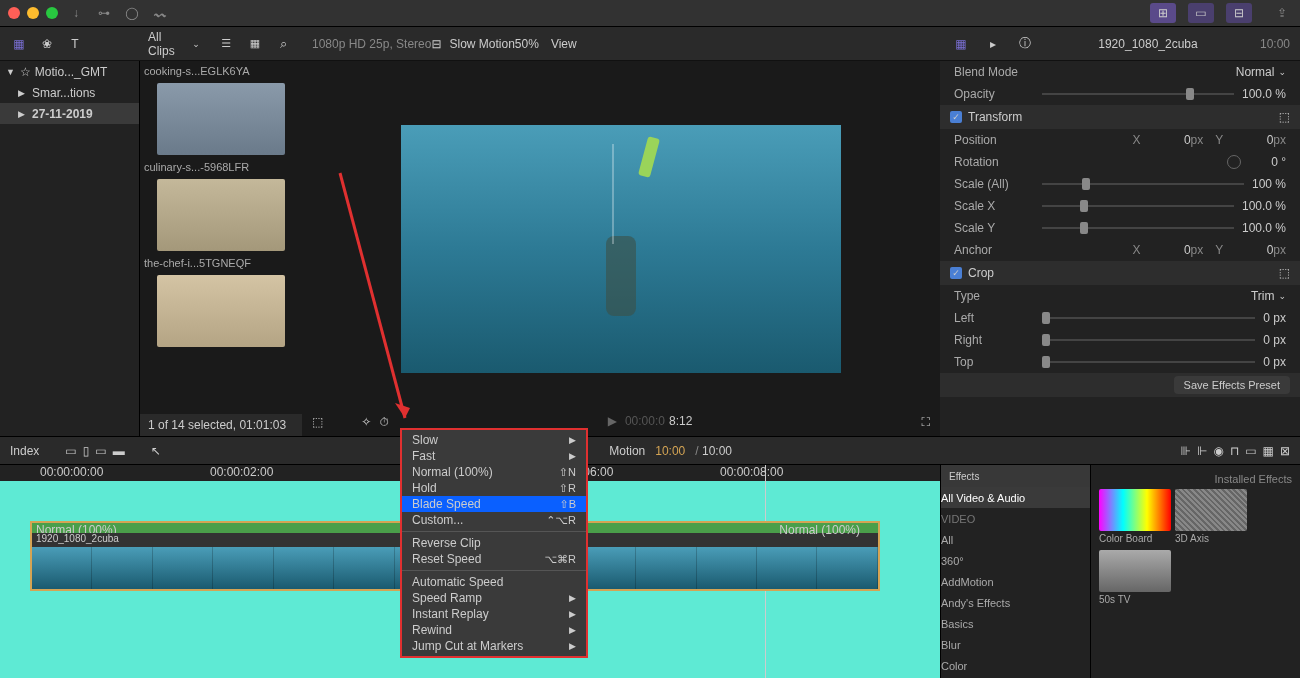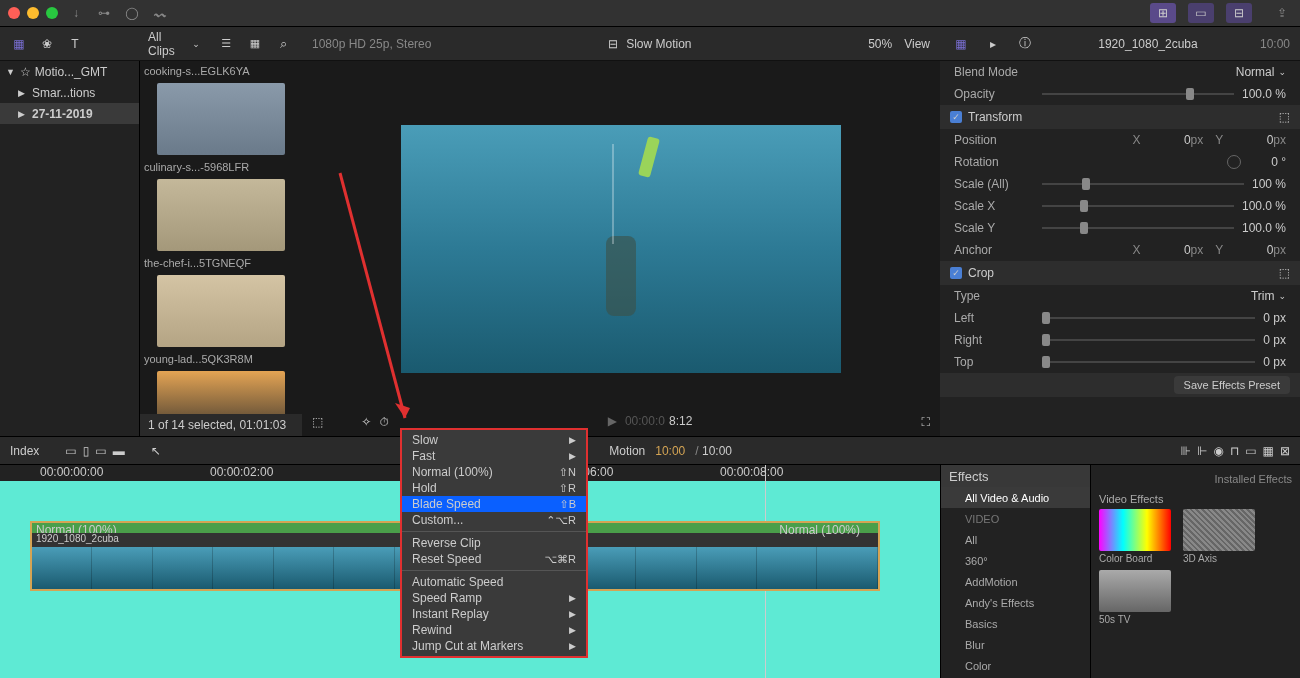--- a/index.html
+++ b/index.html
@@ -7,21 +7,21 @@
 .titlebar{height:27px;background:#323232;display:flex;align-items:center;padding:0 8px;gap:8px;border-bottom:1px solid #000}
 .traffic{display:flex;gap:7px}
 .dot{width:12px;height:12px;border-radius:50%}
 .dot.r{background:#ff5f57}.dot.y{background:#febc2e}.dot.g{background:#28c840}
 .tb-icon{width:20px;height:20px;display:flex;align-items:center;justify-content:center;color:#888}
 .tb-spacer{flex:1}
 .tb-btn{width:26px;height:20px;background:#4a3f6e;border-radius:3px;display:flex;align-items:center;justify-content:center;margin:0 2px}
 .row2{height:34px;background:#2a2a2a;display:flex;align-items:center;border-bottom:1px solid #111}
 .r2-left{width:140px;display:flex;align-items:center;gap:6px;padding-left:8px}
 .r2-icon{width:22px;height:22px;display:flex;align-items:center;justify-content:center}
-.r2-center{flex:1;display:flex;align-items:center;padding:0 10px;justify-content:space-between}
+.r2-center{flex:1;display:flex;align-items:center;padding:0 10px;}
 .r2-dropdown{display:flex;align-items:center;gap:4px}
 .r2-right{width:360px;display:flex;align-items:center;padding:0 10px;gap:10px}
 .main{display:flex;height:375px}
 .sidebar{width:140px;background:#222;border-right:1px solid #000}
 .sb-item{height:21px;display:flex;align-items:center;padding:0 6px;gap:4px}
 .sb-item.sel{background:#3a3a3a}
 .sb-arrow{width:10px;font-size:9px}
 .browser{width:162px;background:#1a1a1a;overflow:hidden}
 .clip-item{padding:2px 4px}
 .clip-thumb{width:128px;height:72px;background:#444;margin:0 auto;border-radius:2px;position:relative;overflow:hidden}
@@ -44,26 +44,26 @@
 .tl-ruler{height:16px;background:#222;display:flex;padding-left:40px;font-size:10px;color:#888}
 .tl-tick{width:170px}
 .tl-clips{position:relative;height:170px;padding:40px 30px}
 .tl-clip{height:70px;background:#2a5a7a;border:1px solid #555;display:flex;flex-direction:column}
 .tl-clip-bar{height:10px;background:#4a9f4a;font-size:9px;padding:0 4px;display:flex;justify-content:space-between}
 .tl-clip-name{height:14px;background:#333;font-size:10px;padding:0 4px}
 .tl-clip-frames{flex:1;background:linear-gradient(90deg,#2d7a95 0%,#3a8aa5 50%,#2d7a95 100%);display:flex}
 .tl-clip-frame{flex:1;border-right:1px solid rgba(0,0,0,.2);background:linear-gradient(180deg,#4a9db8,#1a5a6f)}
 .tl-right{width:360px;background:#222;display:flex;border-left:1px solid #000}
 .fx-list{width:150px;border-right:1px solid #000}
-.fx-header{height:22px;background:#383838;padding:0 8px;display:flex;align-items:center;font-size:13px}
-.fx-item{height:21px;padding:0 24px;display:flex;align-items:center;font-size:11px;color:#aaa}
+.fx-header{height:22px;background:#383838;padding:0 8px;display:flex;align-items:center;font-size:10px}
+.fx-item{height:21px;padding:0 0;display:flex;align-items:center;font-size:11px;color:#aaa}
 .fx-item.sel{background:#3a3a3a;color:#fff}
 .fx-grid{flex:1;padding:8px}
 .fx-grid-header{font-size:11px;color:#aaa;padding:4px 0}
-.fx-thumbs{display:flex;gap:12px;margin-bottom:6px}
+.fx-thumbs{display:flex;gap:4px;margin-bottom:6px}
 .fx-thumb{width:72px}
 .fx-thumb-img{width:72px;height:42px;background:#444;border-radius:2px}
 .fx-thumb-lbl{font-size:10px;color:#aaa;padding-top:2px}
 .viewer-toolbar{position:absolute;bottom:0;left:0;right:0;height:28px;display:flex;align-items:center;padding:0 10px;gap:8px;background:#1a1a1a}
 .context-menu{position:absolute;left:400px;top:428px;width:188px;background:#3a3a3a;border:2px solid #e03030;z-index:100;padding:2px 0}
 .cm-item{height:16px;display:flex;align-items:center;padding:0 10px;font-size:12px;color:#eee;justify-content:space-between}
 .cm-item.sel{background:#0a60ff}
 .cm-item.dis{color:#777}
 .cm-sep{height:1px;background:#555;margin:3px 0}
 .cm-arrow{font-size:9px}
@@ -156,24 +156,20 @@
       <div class="clip-thumb" style="background:linear-gradient(#8a9aaa,#6a7a8a)"></div>
     </div>
     <div class="clip-item">
       <div class="clip-label">culinary-s...-5968LFR</div>
       <div class="clip-thumb" style="background:linear-gradient(#c4b89a,#a4987a)"></div>
     </div>
     <div class="clip-item">
       <div class="clip-label">the-chef-i...5TGNEQF</div>
       <div class="clip-thumb" style="background:linear-gradient(#d4c4a4,#b4a484)"></div>
     </div>
-    <div class="clip-item">
-      <div class="clip-label">young-lad...5QK3R8M</div>
-      <div class="clip-thumb" style="background:linear-gradient(#e4a454,#2a2a2a)"></div>
-    </div>
     <div class="browser-footer">
       <span>1 of 14 selected, 01:01:03</span>
     </div>
   </div>
 
   <div class="viewer">
     <div class="viewer-canvas">
       <div class="video-frame">
         <div style="position:absolute;left:50%;top:45%;width:30px;height:80px;background:rgba(60,80,70,.6);border-radius:8px;transform:translateX(-50%)"></div>
         <div style="position:absolute;left:48%;top:8%;width:2px;height:40%;background:rgba(255,255,255,.3)"></div>
@@ -364,21 +360,20 @@
         <div class="fx-item">All</div>
         <div class="fx-item">360°</div>
         <div class="fx-item">AddMotion</div>
         <div class="fx-item">Andy's Effects</div>
         <div class="fx-item">Basics</div>
         <div class="fx-item">Blur</div>
         <div class="fx-item">Color</div>
       </div>
       <div class="fx-grid">
         <div style="text-align:right;font-size:11px;color:#888;padding-bottom:4px">Installed Effects</div>
-        <div class="fx-grid-header">Video Effects</div>
         <div class="fx-thumbs">
           <div class="fx-thumb">
             <div class="fx-thumb-img" style="background:linear-gradient(90deg,#f0f,#0ff,#ff0,#f00)"></div>
             <div class="fx-thumb-lbl">Color Board</div>
           </div>
           <div class="fx-thumb">
             <div class="fx-thumb-img" style="background:repeating-linear-gradient(45deg,#888,#888 2px,#666 2px,#666 4px)"></div>
             <div class="fx-thumb-lbl">3D Axis</div>
           </div>
         </div>

